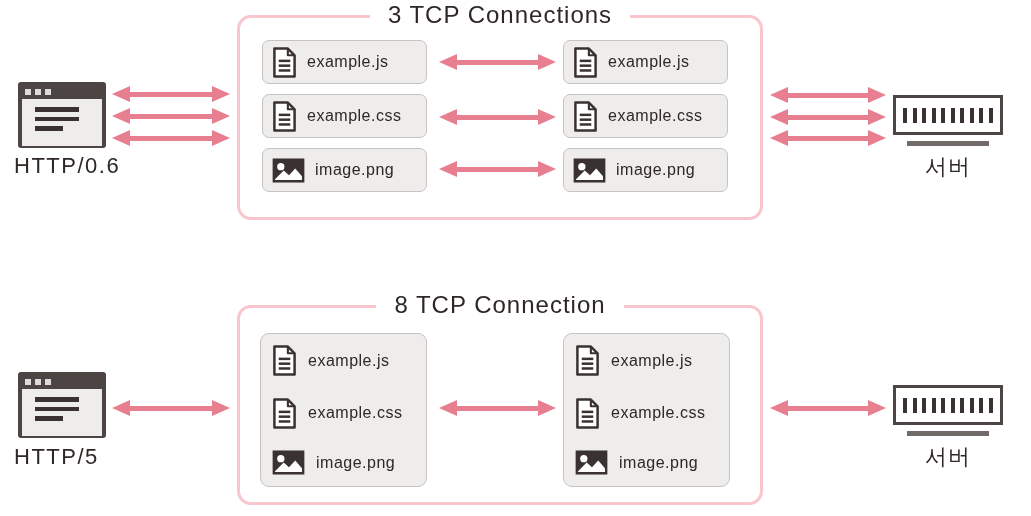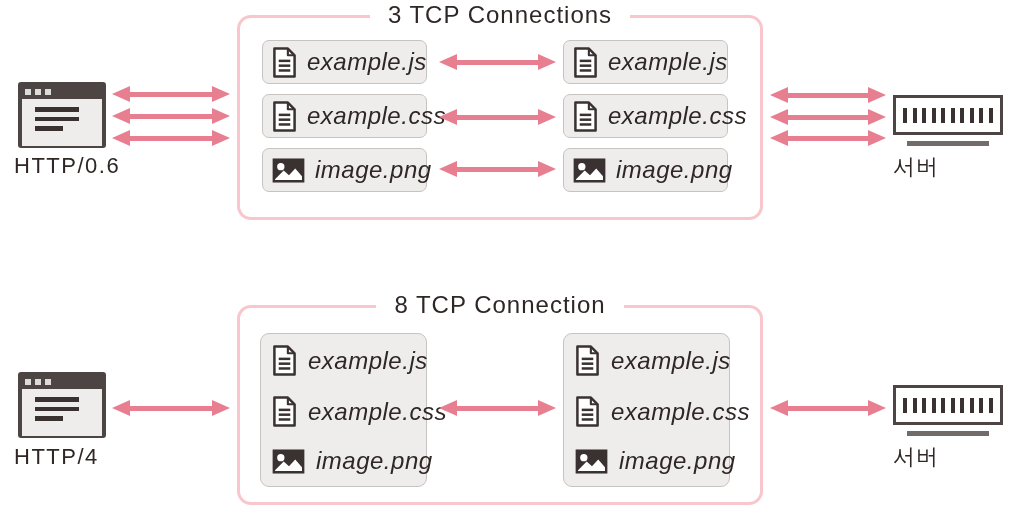--- a/index.html
+++ b/index.html
@@ -26,36 +26,36 @@
   .arrow { position:absolute; height:16px; }
   .arrow-shaft { display:block; position:absolute; left:11px; right:11px; top:5.5px; height:5px; background:#e87f90; }
   .arrow::before { content:""; position:absolute; left:0; top:0;
     border-top:8px solid transparent; border-bottom:8px solid transparent; border-right:18px solid #e87f90; }
   .arrow::after { content:""; position:absolute; right:0; top:0;
     border-top:8px solid transparent; border-bottom:8px solid transparent; border-left:18px solid #e87f90; }
 
   
   .chip { position:absolute; width:165px; height:44px; background:#efedec; border:1.5px solid #c7c3c1;
     border-radius:7px; display:flex; align-items:center; padding:0 9px; gap:10px; }
-  .fname { font-size:24px; letter-spacing:0.5px; white-space:nowrap;font-style:italic; }
+  .fname { font-size:16px; letter-spacing:0.5px; white-space:nowrap; }
 
   
   .group-box { position:absolute; width:167px; height:154px; background:#efedec; border:1.5px solid #c7c3c1;
     border-radius:9px; display:flex; flex-direction:column; justify-content:space-between; padding:11px 11px; }
   .group-row { display:flex; align-items:center; gap:11px; }
 
   
   .server-box { position:absolute; width:110px; height:40px; border:3px solid #4c4543; background:#ffffff;
     display:flex; align-items:center; justify-content:center; gap:5.5px; }
   .server-slot { width:4px; height:15px; background:#3a3231; }
   .server-base { position:absolute; height:5px; background:#716c6a; }
 
   
   .client-label { position:absolute; font-size:22px; letter-spacing:1.5px; white-space:nowrap; }
-  .server-label { position:absolute; font-size:22px; text-align:left; letter-spacing:1px; }
+  .server-label { position:absolute; font-size:22px; text-align:center; letter-spacing:1px; }
 
   .icon { flex:0 0 auto; display:block; }
 </style>
 </head>
 <body>
 
 <div class="canvas">
 
   <div>
 
@@ -189,21 +189,21 @@
         <span class="browser-dot"></span>
         <span class="browser-dot"></span>
         <span class="browser-dot"></span>
       </div>
       <div class="browser-body">
         <div class="browser-line long"></div>
         <div class="browser-line long"></div>
         <div class="browser-line short"></div>
       </div>
     </div>
-    <div class="client-label" style="left:14px;top:444px">HTTP/4</div>
+    <div class="client-label" style="left:14px;top:444px">HTTP/5</div>
 
     <div class="arrow" style="left:112px;top:400px;width:118px">
         <i class="arrow-shaft"></i>
       </div>
 
     <div class="tcp-box" style="left:237px;top:305px;width:526px;height:200px"></div>
     <div class="tcp-title" style="left:237px;top:291px;width:526px">
       <span>8 TCP Connection</span>
     </div>
 

